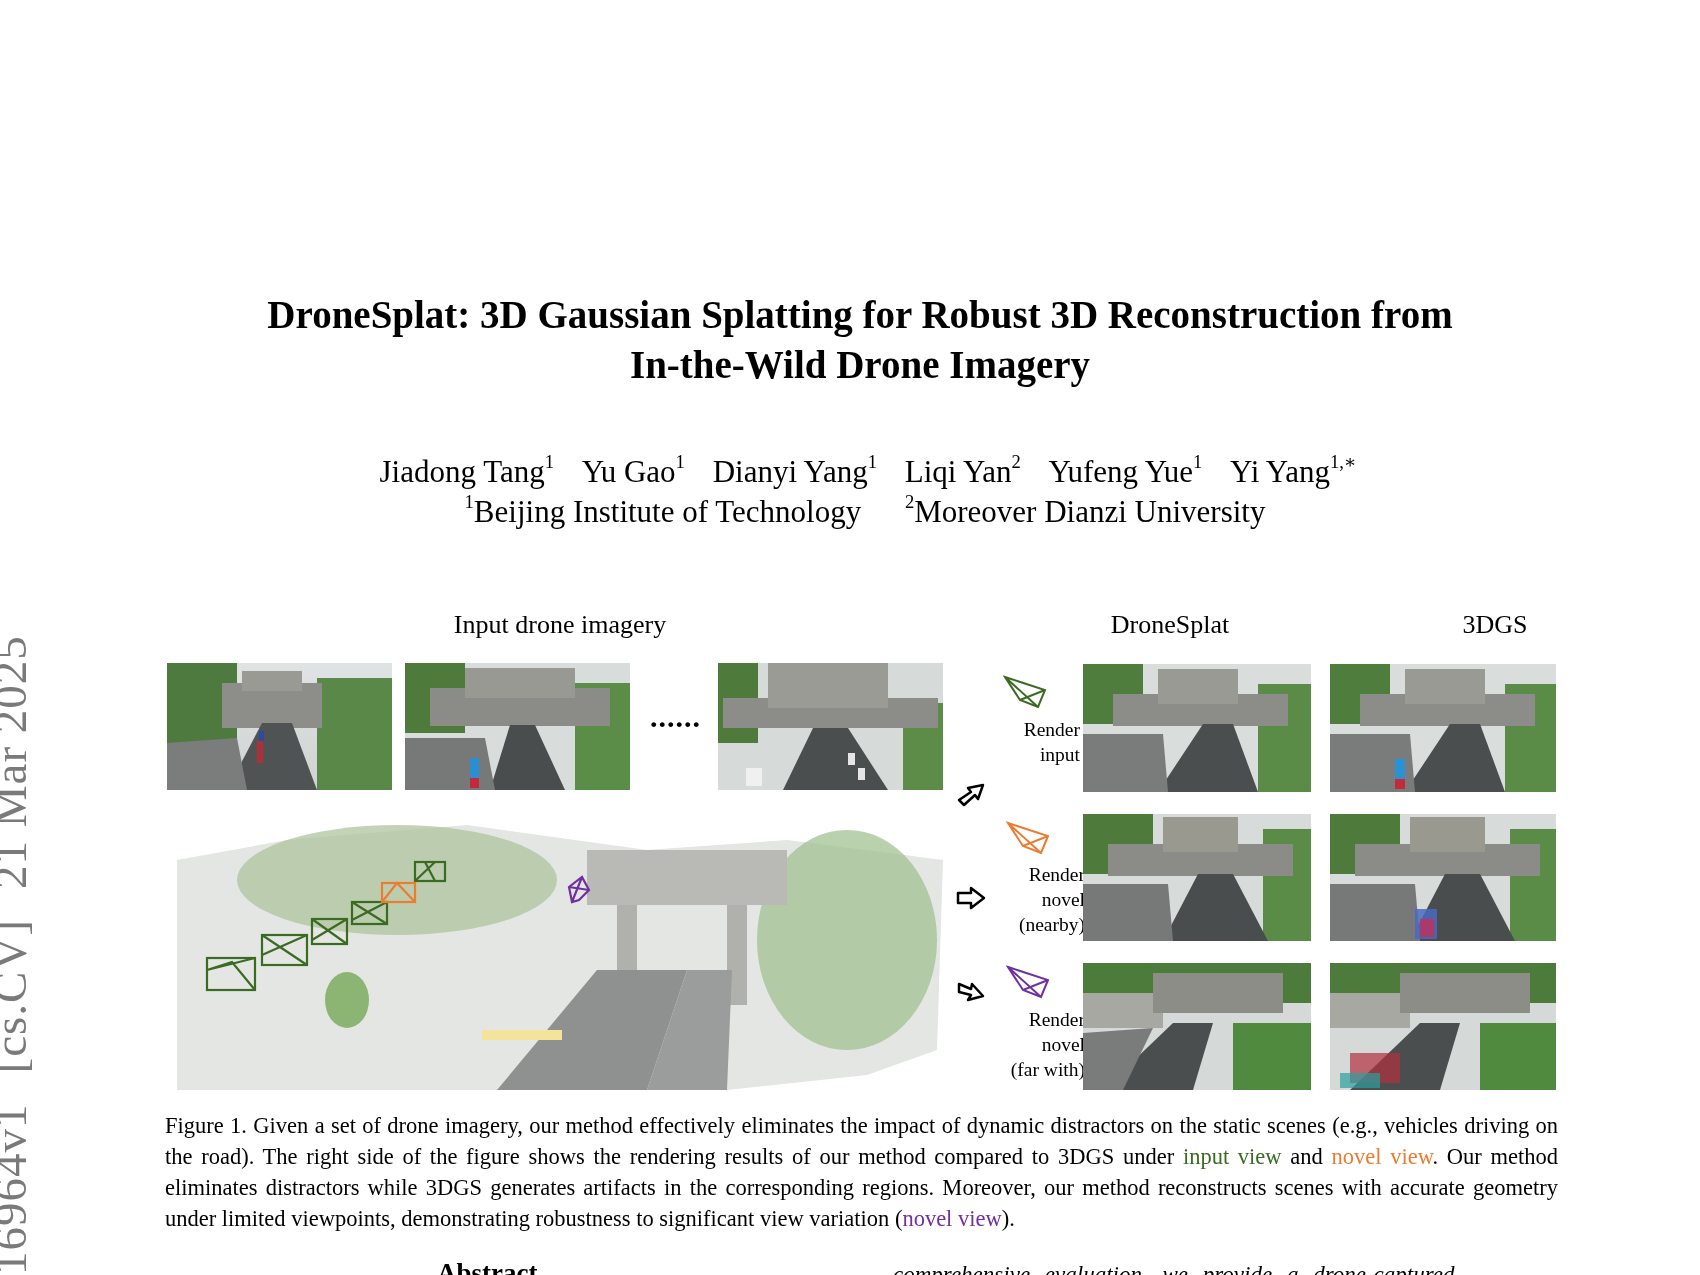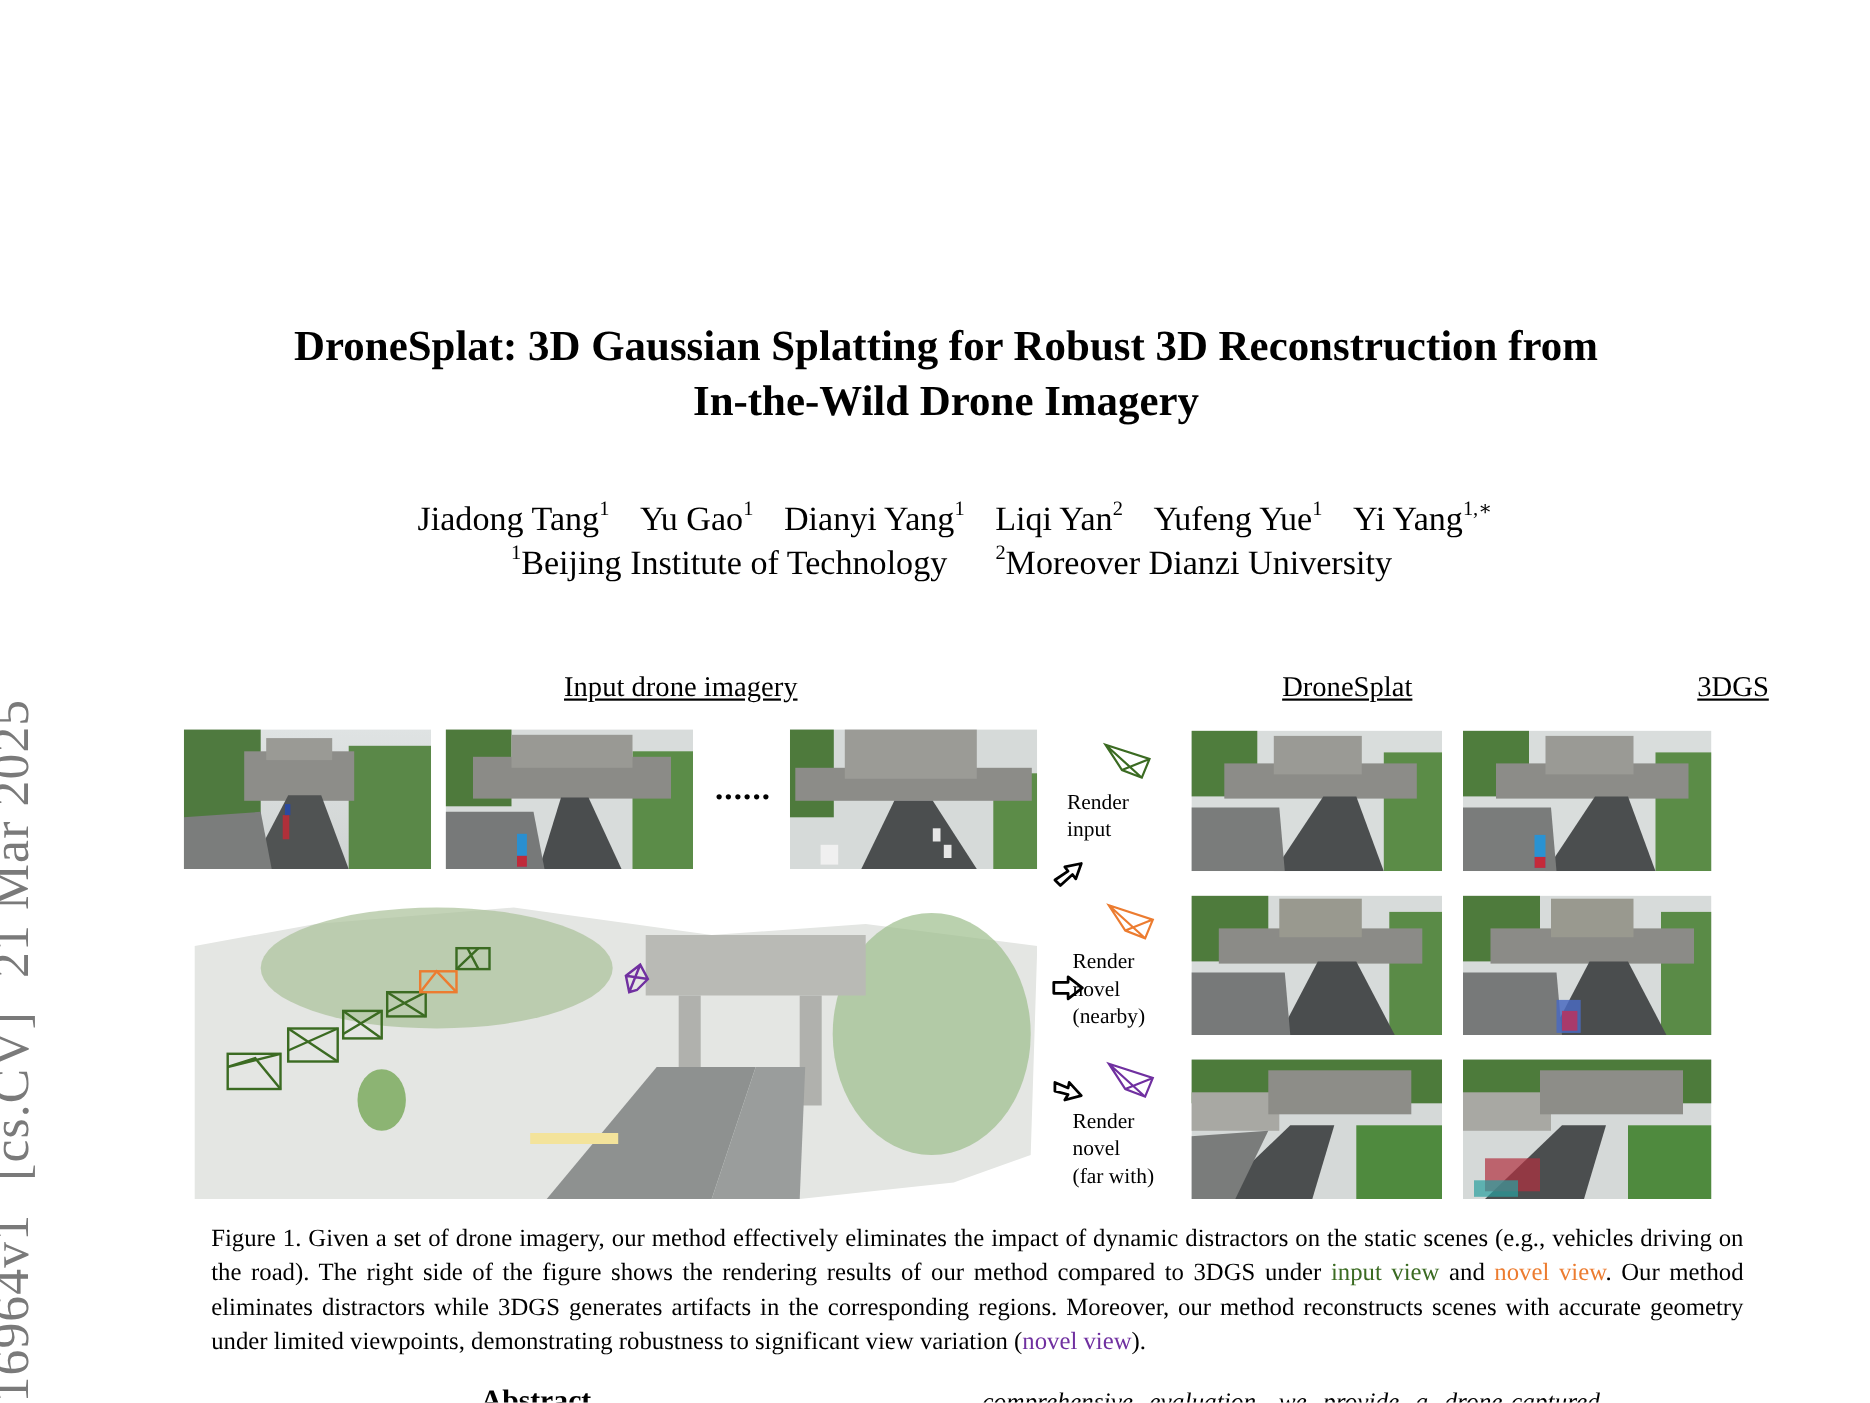--- a/index.html
+++ b/index.html
@@ -6,26 +6,26 @@
   body{width:1700px;height:1275px;position:relative;overflow:hidden;font-family:"Liberation Serif","DejaVu Serif",serif;color:#000;}
   .abs{position:absolute;}
   .title{left:0;width:1720px;top:290px;text-align:center;font-weight:bold;font-size:39px;line-height:50px;}
   .authors{left:0;width:1736px;top:452px;text-align:center;font-size:31px;line-height:40px;white-space:nowrap;}
   .authors span.a{margin:0 10px;}
   .affil{left:0;width:1730px;top:492px;text-align:center;font-size:31px;line-height:40px;white-space:nowrap;}
   .affil span.f{margin:0 18px;}
   sup{font-size:0.6em;vertical-align:0.75em;line-height:0;}
   .arxiv{left:-20px;top:1275px;transform-origin:0 0;transform:rotate(-90deg);font-size:47px;color:#7a7a7a;white-space:nowrap;letter-spacing:1px;line-height:60px;height:60px;width:780px;}
   .arxiv span{margin-right:30px;}
-  .figlabel{font-size:26px;white-space:nowrap;text-align:right;text-decoration:underline;}
+  .figlabel{font-size:26px;white-space:nowrap;text-align:center;}
   .photo{position:absolute;overflow:hidden;}
   .photo svg{display:block;width:100%;height:100%;}
   .dots{font-size:30px;font-weight:bold;letter-spacing:1px;}
-  .rlabel{font-size:19.5px;line-height:25px;text-align:left;width:110px;}
-  .caption{left:165px;width:1393px;top:1110px;font-size:22.5px;line-height:31px;text-align:justify;margin-left:27px;}
+  .rlabel{font-size:19.5px;line-height:25px;text-align:right;width:110px;}
+  .caption{left:165px;width:1393px;top:1110px;font-size:22.5px;line-height:31px;text-align:justify;}
   .green{color:#3b6b22;}
   .orange{color:#ec7c30;}
   .purple{color:#7030a0;}
   .abshead{left:437px;top:1258px;font-size:27px;font-weight:bold;}
   .absright{left:893px;top:1262px;font-size:23px;font-style:italic;white-space:nowrap;word-spacing:9px;}
 </style>
 </head>
 <body>
 
 <div class="abs arxiv">

